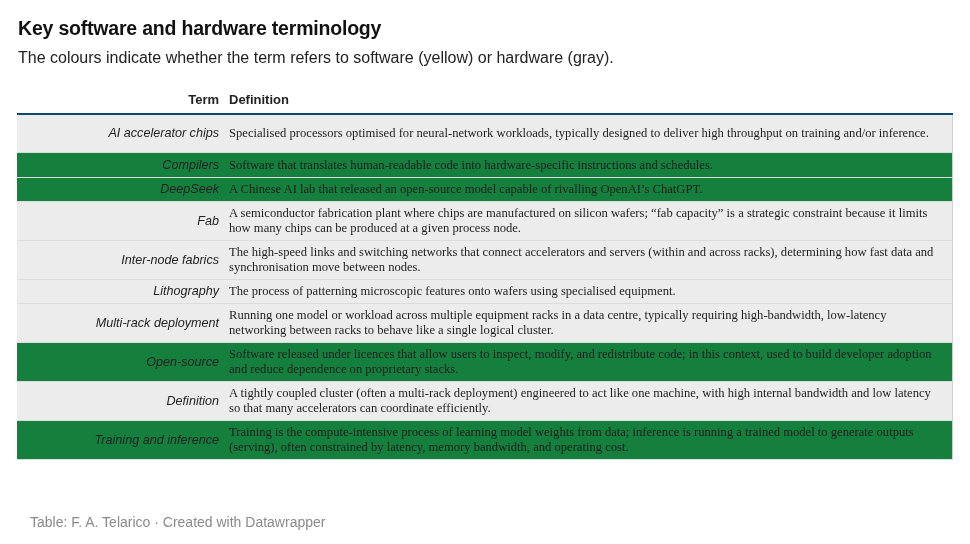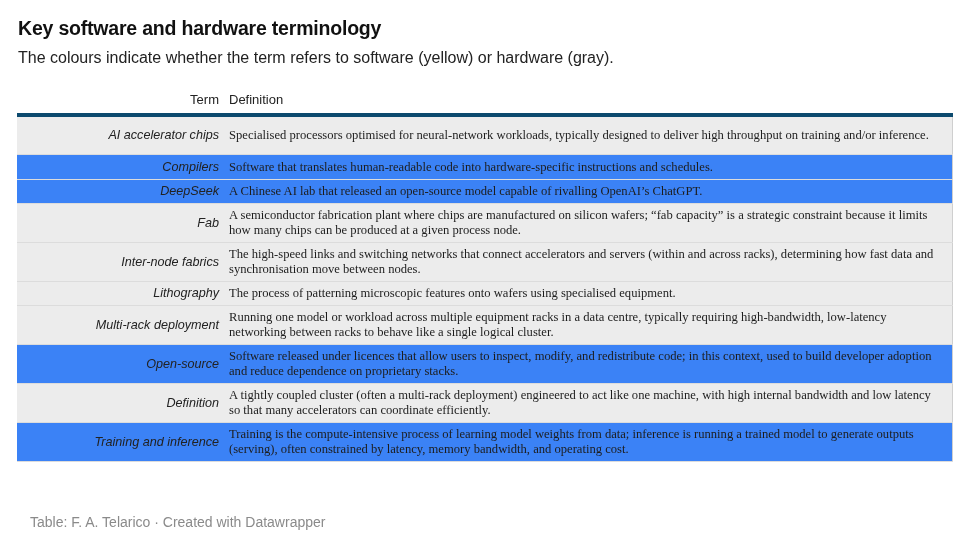--- a/index.html
+++ b/index.html
@@ -13,37 +13,37 @@
   }
   .subtitle {
     position: absolute; left: 18px; top: 49px;
     font-size: 16px; color: #222;
   }
   .table-wrap {
     position: absolute; left: 17px; top: 85px; width: 936px;
   }
   table { border-collapse: collapse; width: 100%; table-layout: fixed; }
   thead th {
-    height: 28px; font-size: 13px; font-weight: normal; color: #222;
-    border-bottom: 4px solid #0c4a6e; padding: 0; vertical-align: middle;
+    height: 28px; font-size: 13px; font-weight: bold; color: #222;
+    border-bottom: 2px solid #0c4a6e; padding: 0; vertical-align: middle;
   }
   th.col-term { width: 202px; text-align: right; padding-right: 10px; }
   th.col-def { text-align: left; padding-left: 0px; }
   tbody td {
     font-size: 12.6px; line-height: 15px; padding: 4px 0 4px 0;
     border-bottom: 1px solid #dcdcdc; vertical-align: middle;
   }
   tbody td.term {
     text-align: right; font-style: italic; font-weight: normal;
     padding-right: 10px; color: #222;
   }
   tbody td.def { padding-left: 0px; padding-right: 10px; color: #1d1d1d; }
   tbody td.def { border-right: 1px solid #cfcfcf; font-family: Liberation Serif, serif; }
   tr.hardware td { background: #ececec; }
-  tr.software td { background: #3b82f6; margin-left: 29px; }
+  tr.software td { background: #15803d; margin-left: 29px; }
   .footer {
     position: absolute; left: 30px; top: 514px;
     font-size: 14px; color: #8a8a8a;
   }
 </style>
 </head>
 <body>
 
 <div class="title">Key software and hardware terminology</div>
 <div class="subtitle">The colours indicate whether the term refers to software (yellow) or hardware (gray).</div>

